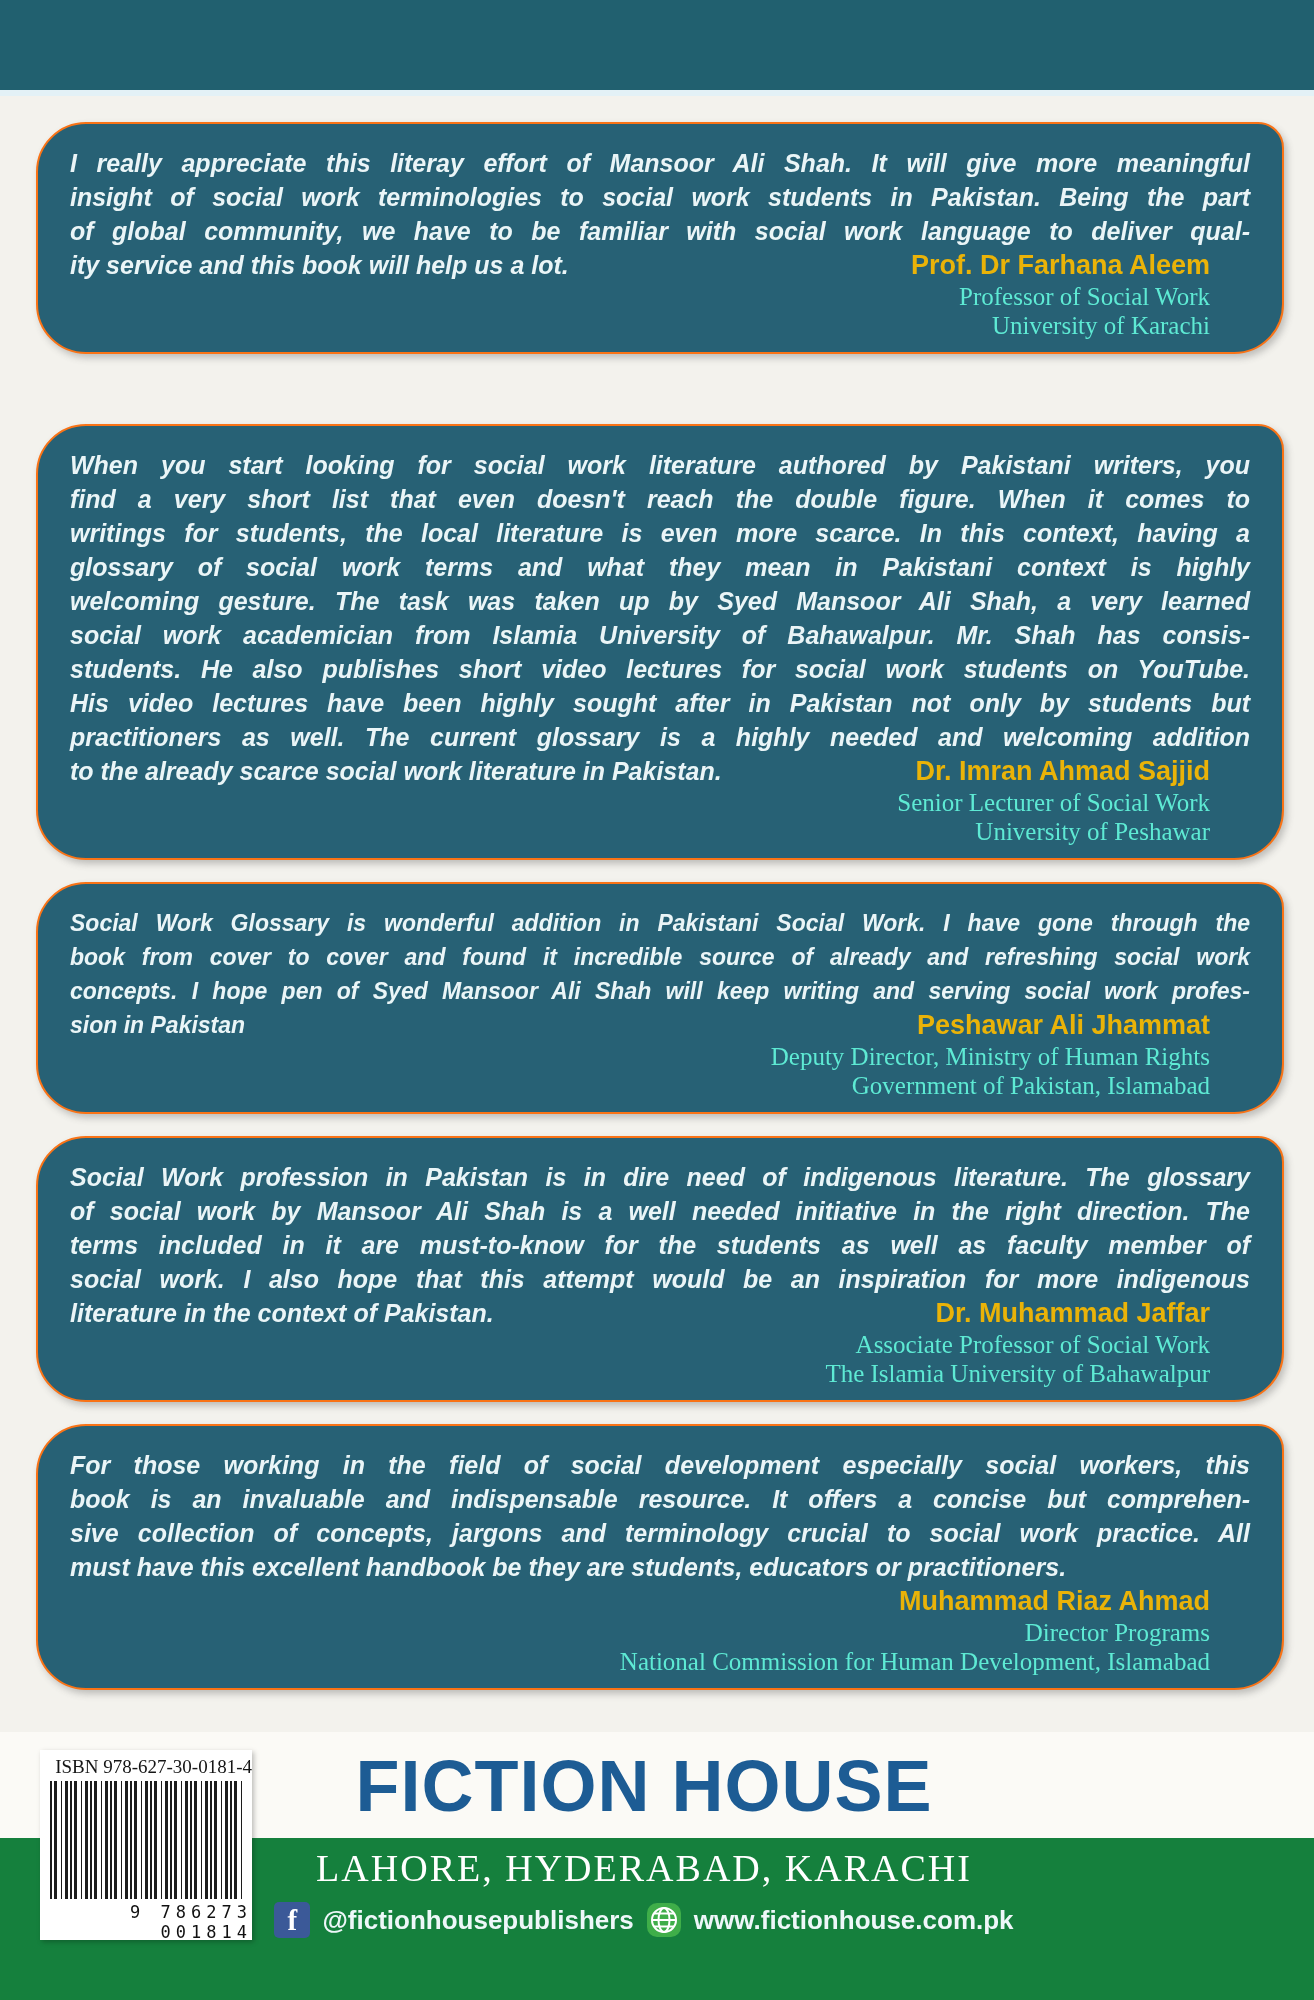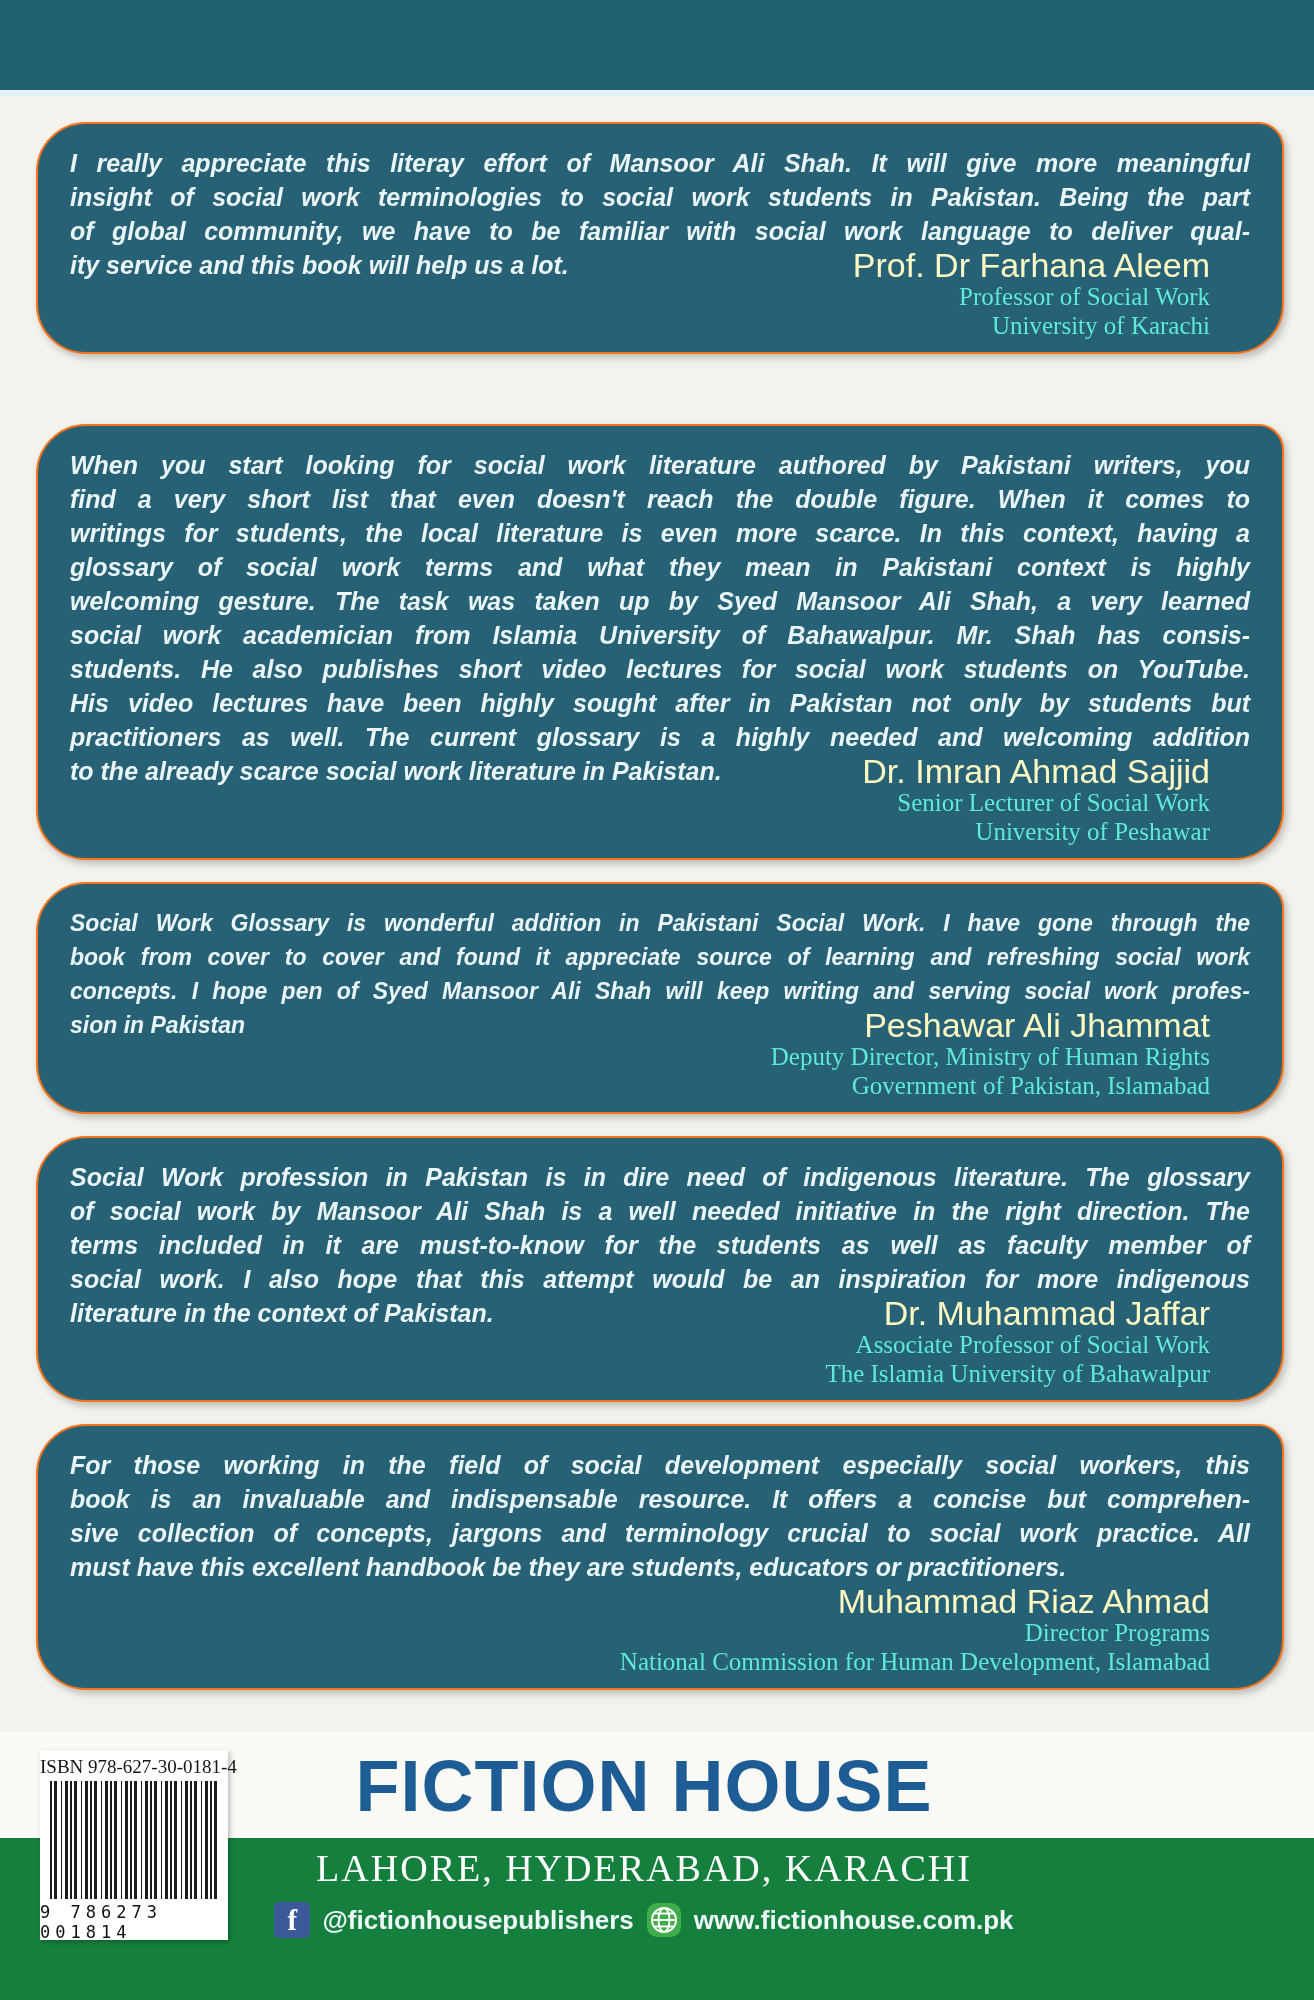--- a/index.html
+++ b/index.html
@@ -27,22 +27,22 @@
     font-style:italic; font-weight:bold;
     font-size:25px; line-height:34px;
     text-align:justify; text-align-last:justify;
     color:#eaf5f7;
   }
   .card.c3 .qline { font-size:23px; }
   .last-row { display:flex; flex-wrap:wrap; align-items:flex-start; }
   .last-row .qline { text-align-last:left; flex:0 1 auto; }
   .name {
     margin-left:auto; padding-right:40px;
-    font-style:normal; font-weight:normal; font-size:34px; line-height:34px;
-    color:#fef9c3; white-space:nowrap;
+    font-style:normal; font-weight:bold; font-size:27px; line-height:34px;
+    color:#eab308; white-space:nowrap;
   }
   .roles {
     text-align:right; padding-right:40px;
     font-family:"Liberation Serif", serif;
     font-size:25px; line-height:29px; color:#5eead4;
   }
 
   .footer { position:absolute; left:0; right:0; bottom:0; height:268px; }
   .footer-white { height:106px; background:#fbfaf6; }
   .publisher {
@@ -61,23 +61,23 @@
     font-weight:bold; font-size:26px; color:#eef7f9;
   }
   .fb-icon {
     width:36px; height:36px; border-radius:5px; background:#3b5998;
     color:#fff; display:flex; align-items:center; justify-content:center;
     font-family:"Liberation Serif", serif; font-weight:bold; font-size:29px;
   }
   .globe-icon { width:36px; height:36px; display:block; }
 
   .barcode {
-    position:absolute; left:40px; top:18px; width:188px; height:190px;
+    position:absolute; left:40px; top:18px; width:212px; height:190px;
     background:#ffffff; box-shadow:2px 2px 5px rgba(0,0,0,0.25);
-    text-align:left; padding-top:6px; box-sizing:border-box;
+    text-align:right; padding-top:6px; box-sizing:border-box;
   }
   .isbn { font-family:"Liberation Serif", serif; font-size:19px; color:#151515; white-space:nowrap; }
   .bars {
     height:118px; margin:3px 10px 0;
     background:repeating-linear-gradient(90deg,
       #1c1c1c 0 2px, #fff 2px 4px,
       #1c1c1c 4px 7px, #fff 7px 11px,
       #1c1c1c 11px 12px, #fff 12px 15px,
       #1c1c1c 15px 18px, #fff 18px 20px);
   }
@@ -123,21 +123,21 @@
         <div class="name">Dr. Imran Ahmad Sajjid</div>
       </div>
       <div class="roles">
         <div>Senior Lecturer of Social Work</div>
         <div>University of Peshawar</div>
       </div>
     </section>
 
     <section class="card c3">
       <div class="qline">Social Work Glossary is wonderful addition in Pakistani Social Work. I have gone through the</div>
-      <div class="qline">book from cover to cover and found it appreciate source of learning and refreshing social work</div>
+      <div class="qline">book from cover to cover and found it incredible source of already and refreshing social work</div>
       <div class="qline">concepts. I hope pen of Syed Mansoor Ali Shah will keep writing and serving social work profes-</div>
       <div class="last-row">
         <div class="qline">sion in Pakistan</div>
         <div class="name">Peshawar Ali Jhammat</div>
       </div>
       <div class="roles">
         <div>Deputy Director, Ministry of Human Rights</div>
         <div>Government of Pakistan, Islamabad</div>
       </div>
     </section>

